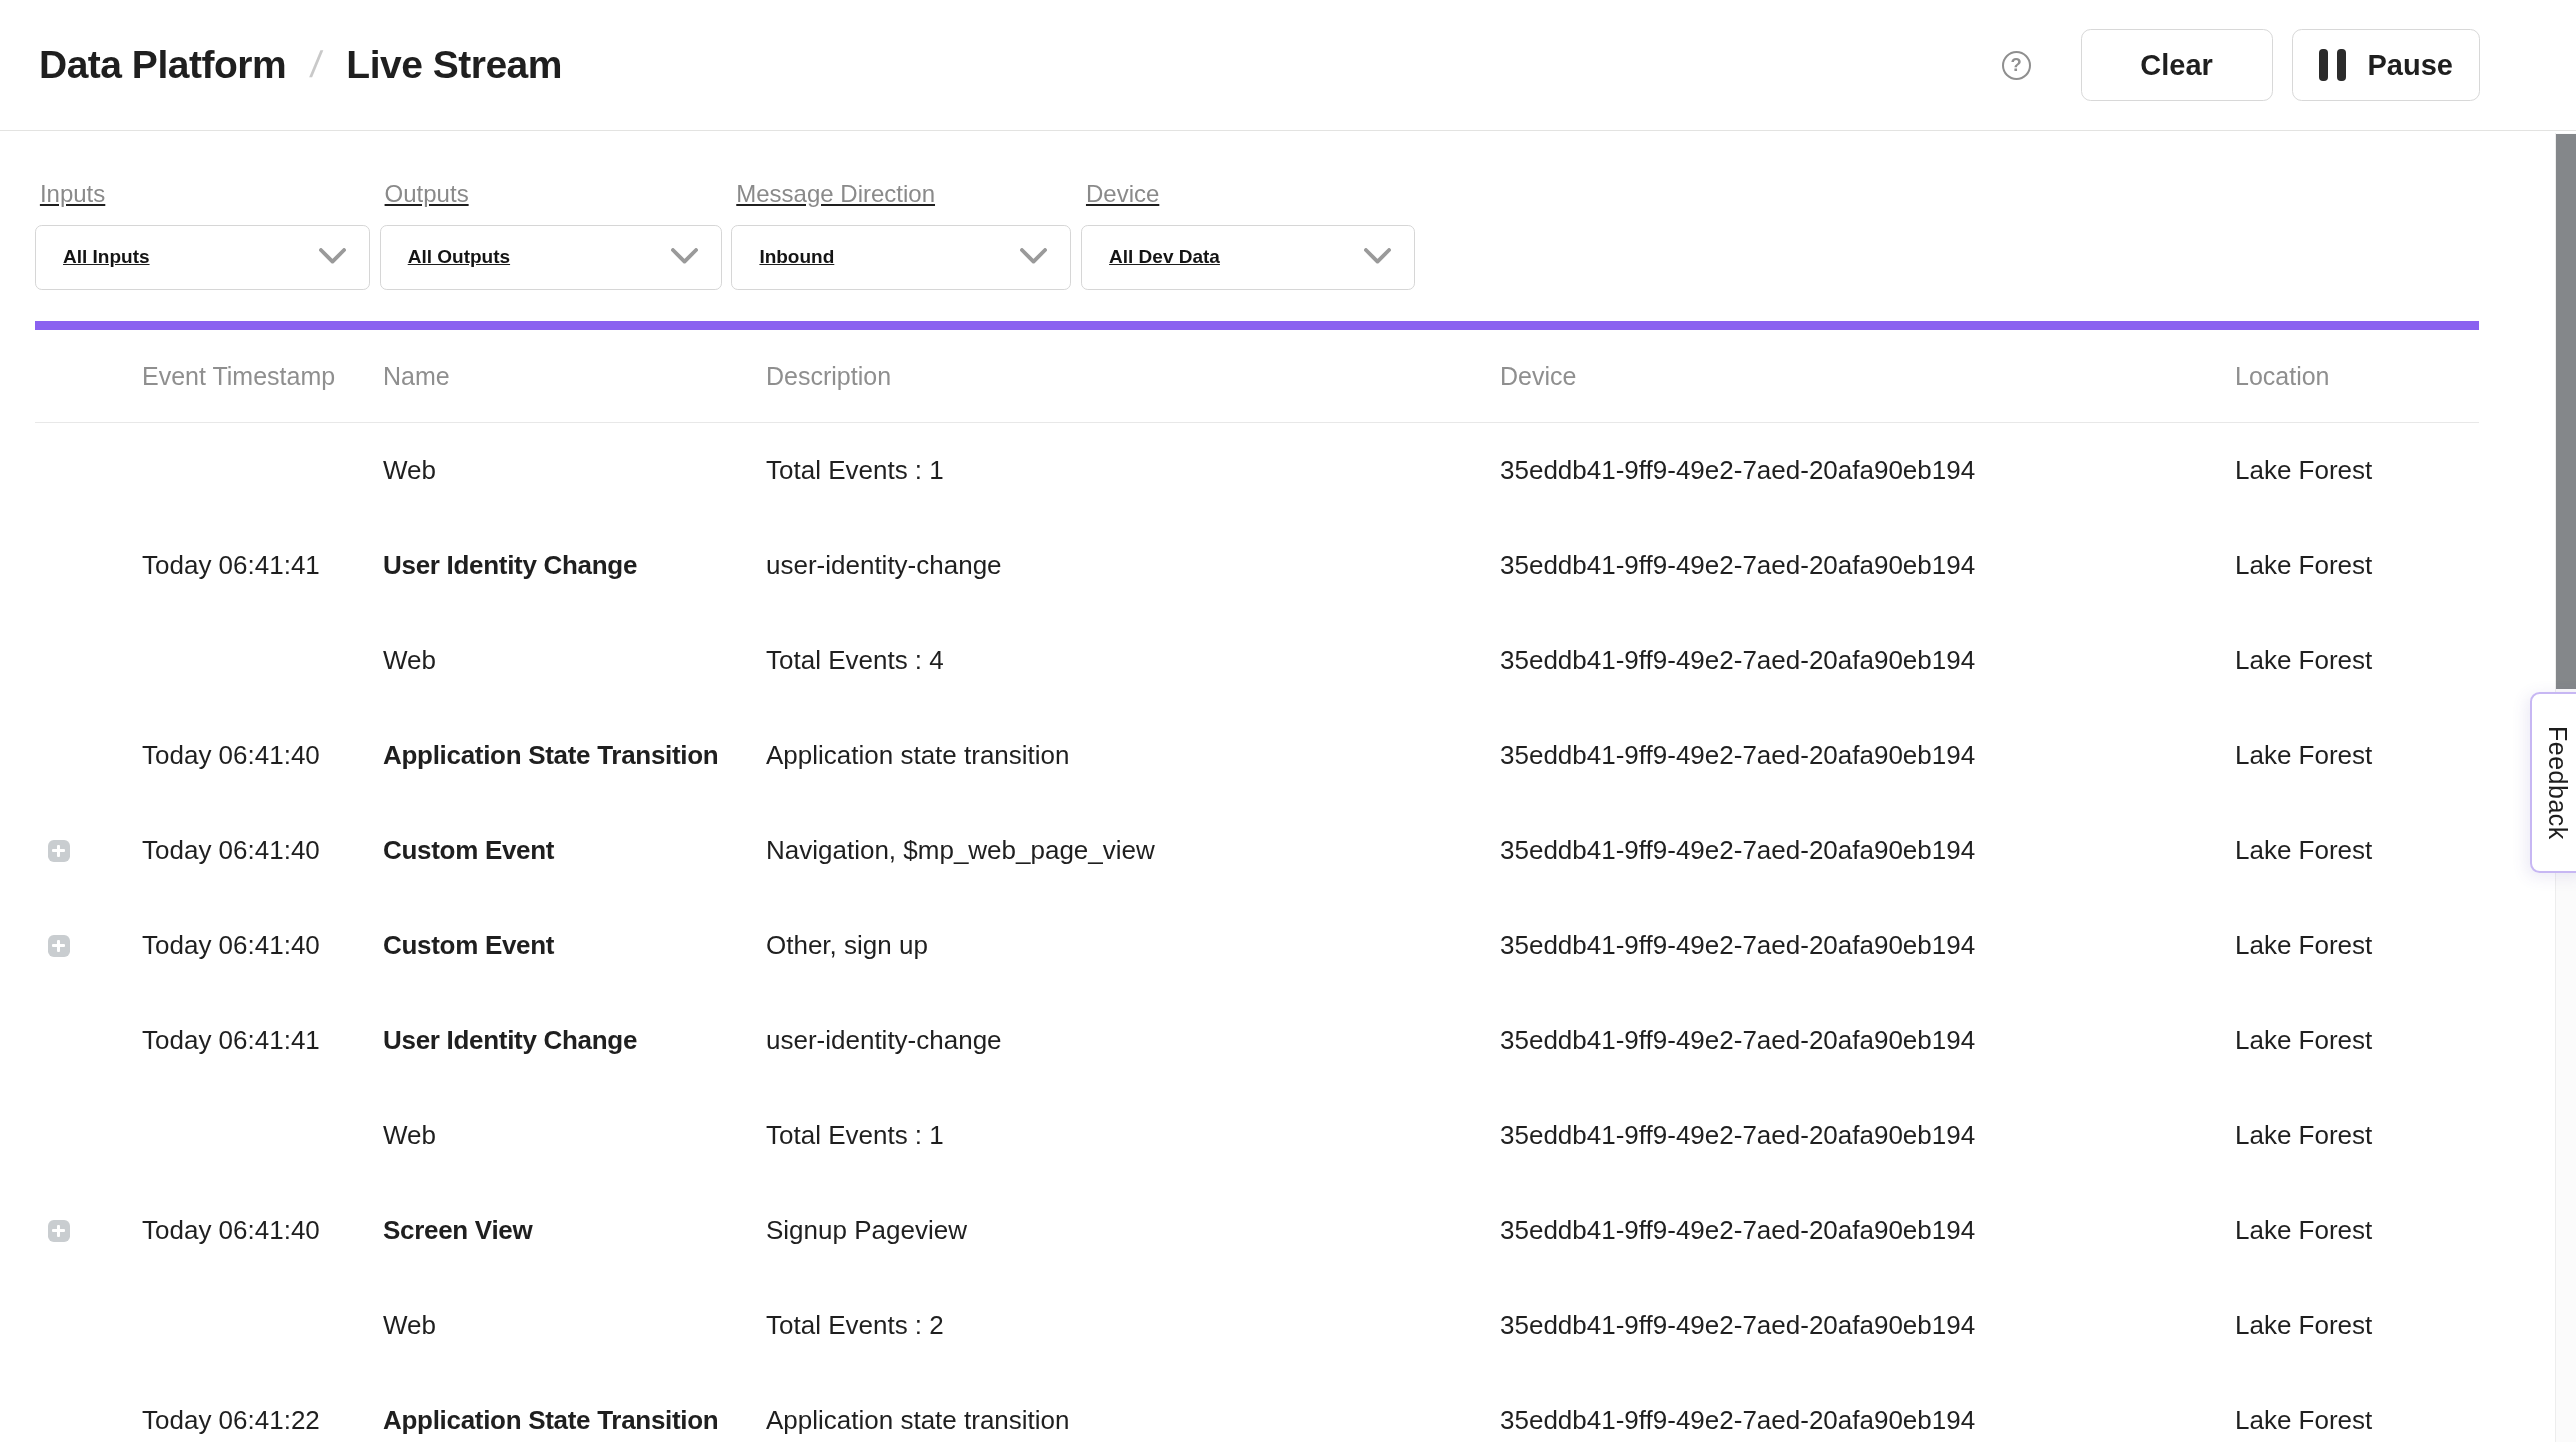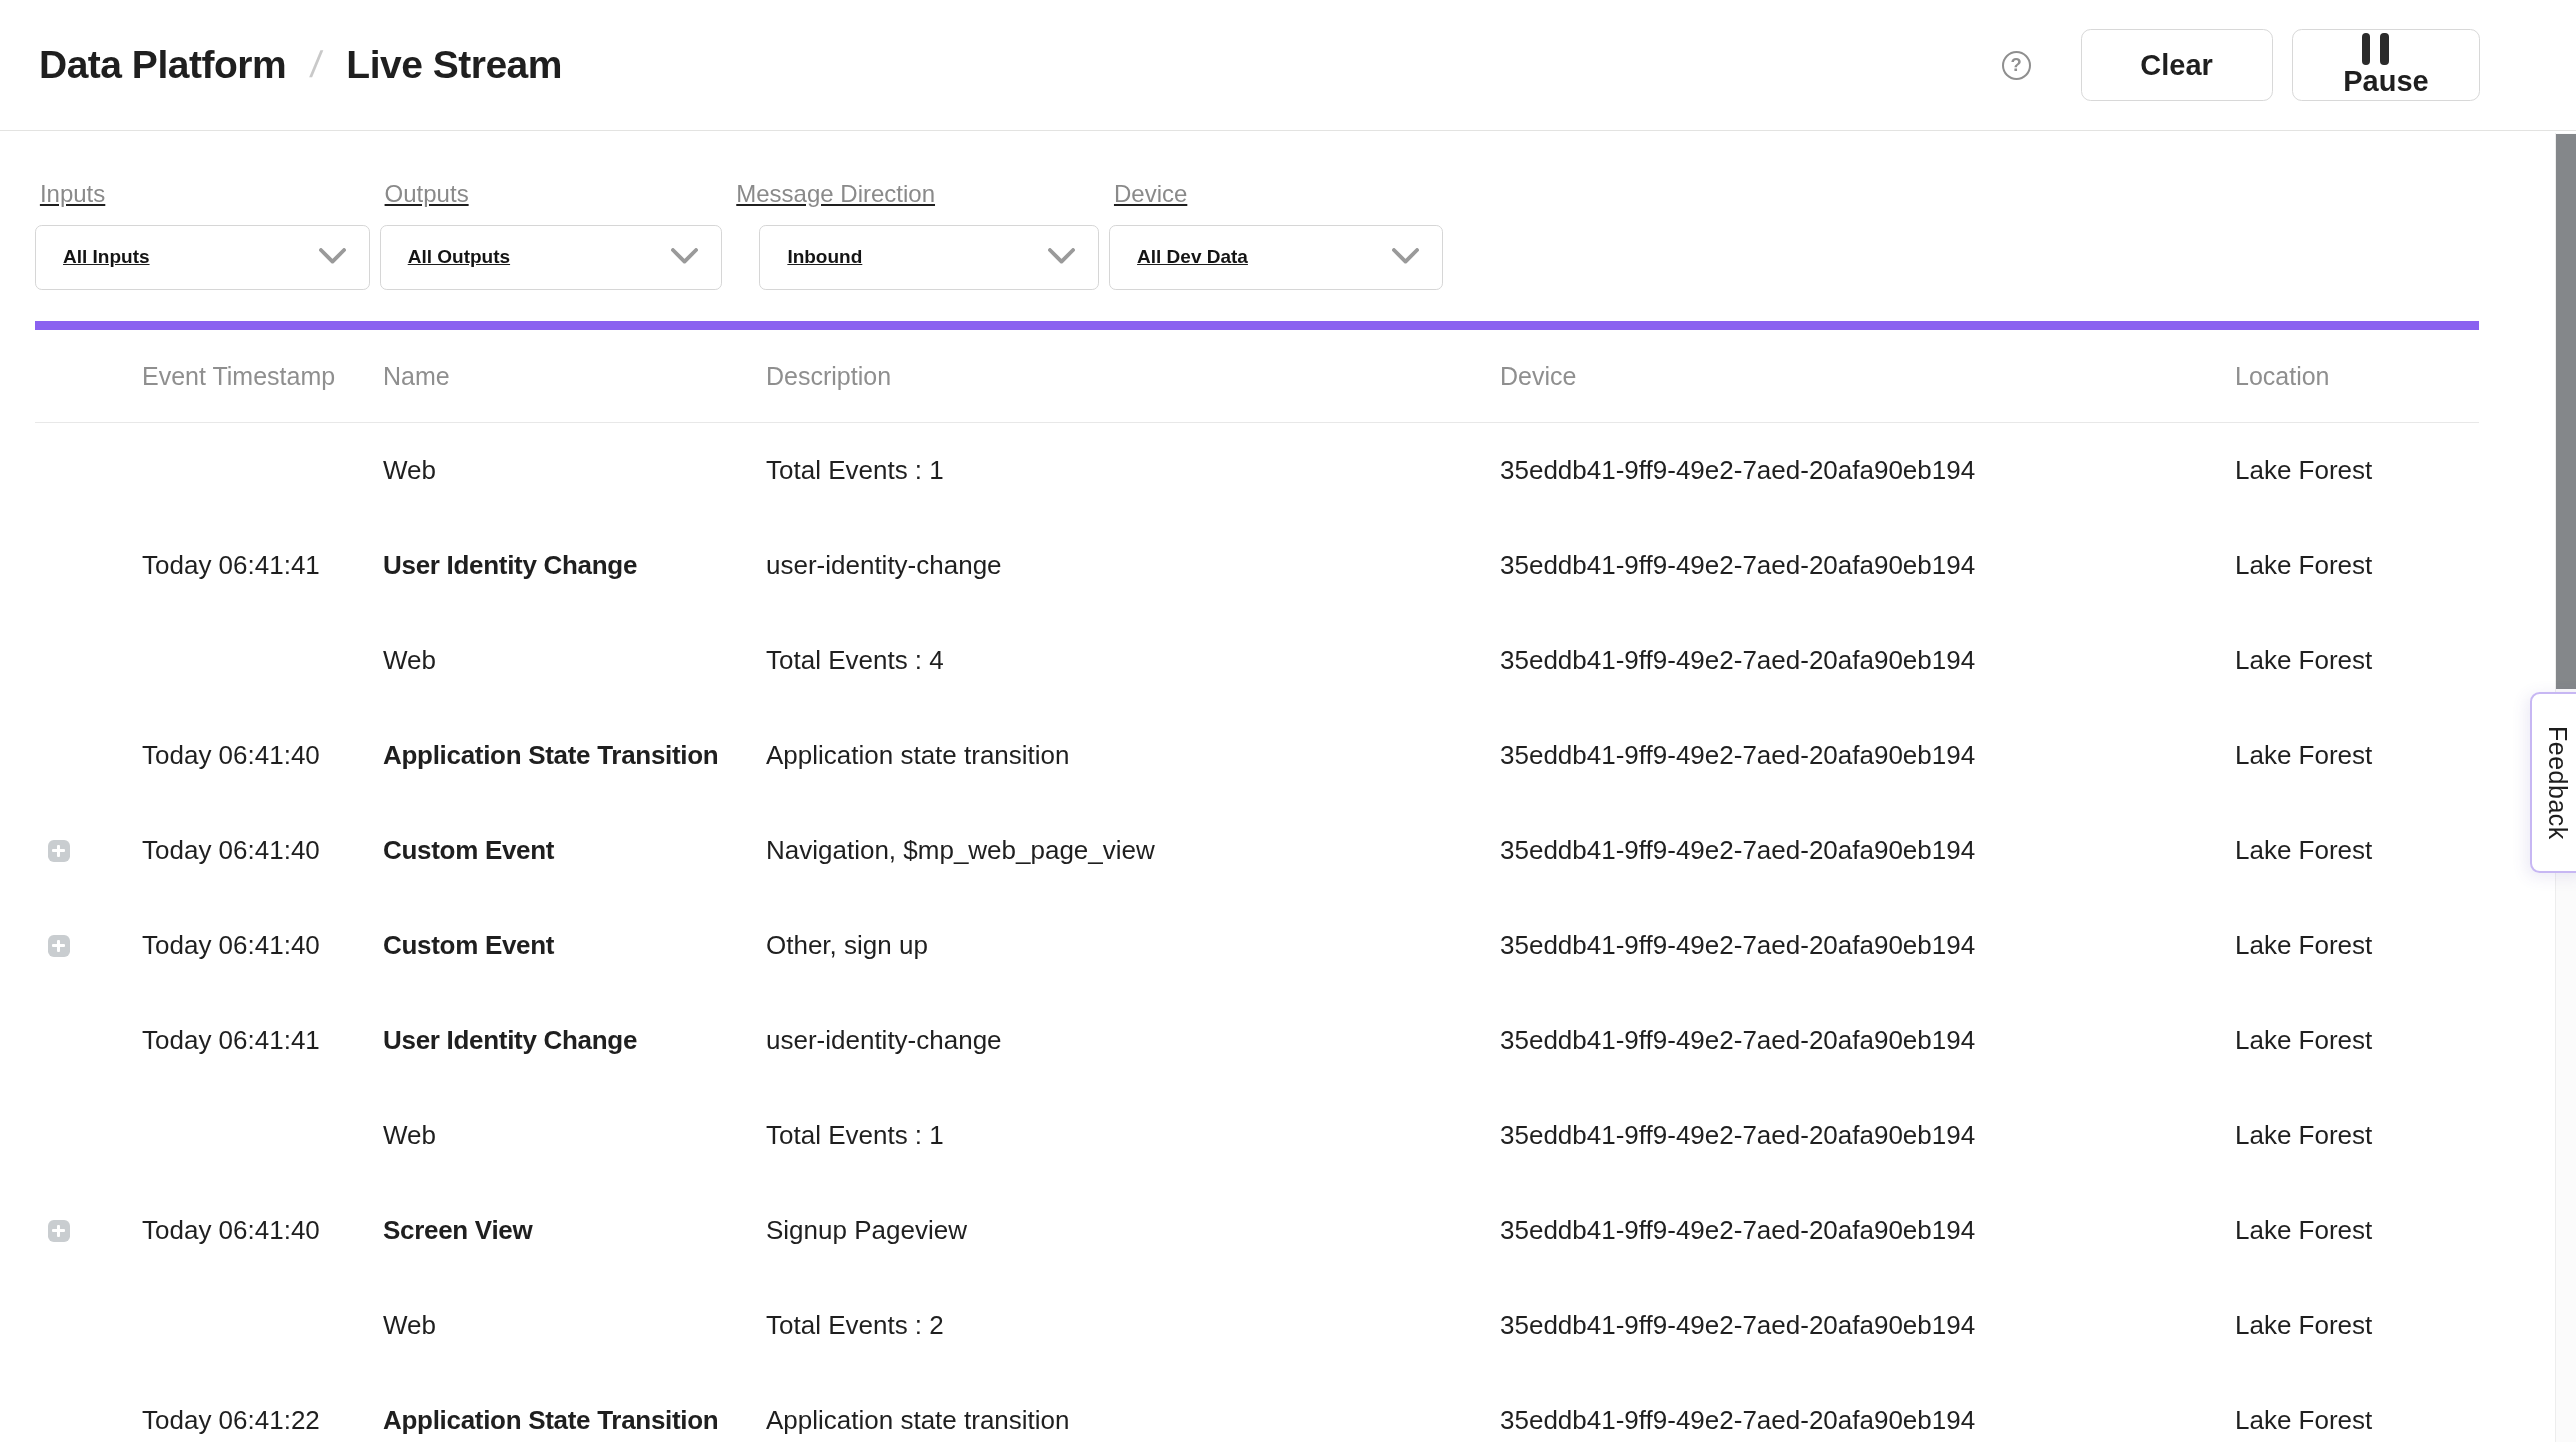--- a/index.html
+++ b/index.html
@@ -20,38 +20,38 @@
     width: 29px; height: 29px; border: 2.9px solid #8f8f8f; border-radius: 50%;
     color: #8f8f8f; font-size: 18.4px; font-weight: 700; line-height: 23px;
     text-align: center; margin-right: 50px; cursor: pointer; background: #fff;
   }
   .btn {
     height: 72px; background: #fff; border: 1.9px solid #d8d8d8; border-radius: 9.7px;
     font-family: "Liberation Sans", sans-serif; font-size: 29px; font-weight: 700; color: #1f1f1f;
     display: inline-flex; align-items: center; justify-content: center; cursor: pointer;
   }
   .btn-clear { width: 192px; margin-right: 19.4px; }
-  .btn-pause { width: 188px; flex-direction: column; }
+  .btn-pause { width: 188px; }
   .pause-glyph { display: inline-flex; gap: 9.7px; margin-right: 21.4px; }
   .pause-glyph i { display: block; width: 8.7px; height: 32px; background: #2b2b2b; border-radius: 3.9px; }
 
   
   .filters { display: flex; padding: 49px 0 0 35px; }
   .filter { margin-right: 9.7px; text-decoration: underline; }
   .filter-label { font-size: 24px; color: #8a8a8a; padding-left: 4.9px; margin-bottom: 16.5px; }
   .select {
     height: 65px; border: 1.9px solid #d6d6d6; border-radius: 6.8px; background: #fff;
     display: flex; align-items: center; padding: 0 23px 0 27px; cursor: pointer;
   }
   .select-value { font-size: 19px; font-weight: 700; color: #141414; }
   .chevron { margin-left: auto; width: 27px; height: 17.5px; }
   .chevron svg { display: block; }
   .w-inputs  { width: 335px; }
   .w-outputs { width: 342px; }
-  .w-direction { width: 340px; margin-left: 28px; }
+  .w-direction { width: 340px; }
   .w-device { width: 334px; }
 
   
   .accent-bar { margin: 31px 0 0 35px; width: 2444px; height: 9.7px; background: var(--accent, #8a61f0); }
 
   
   .grid-row {
     display: grid;
     grid-template-columns: 107px 241px 383px 734px 735px 1fr;
     align-items: center;

